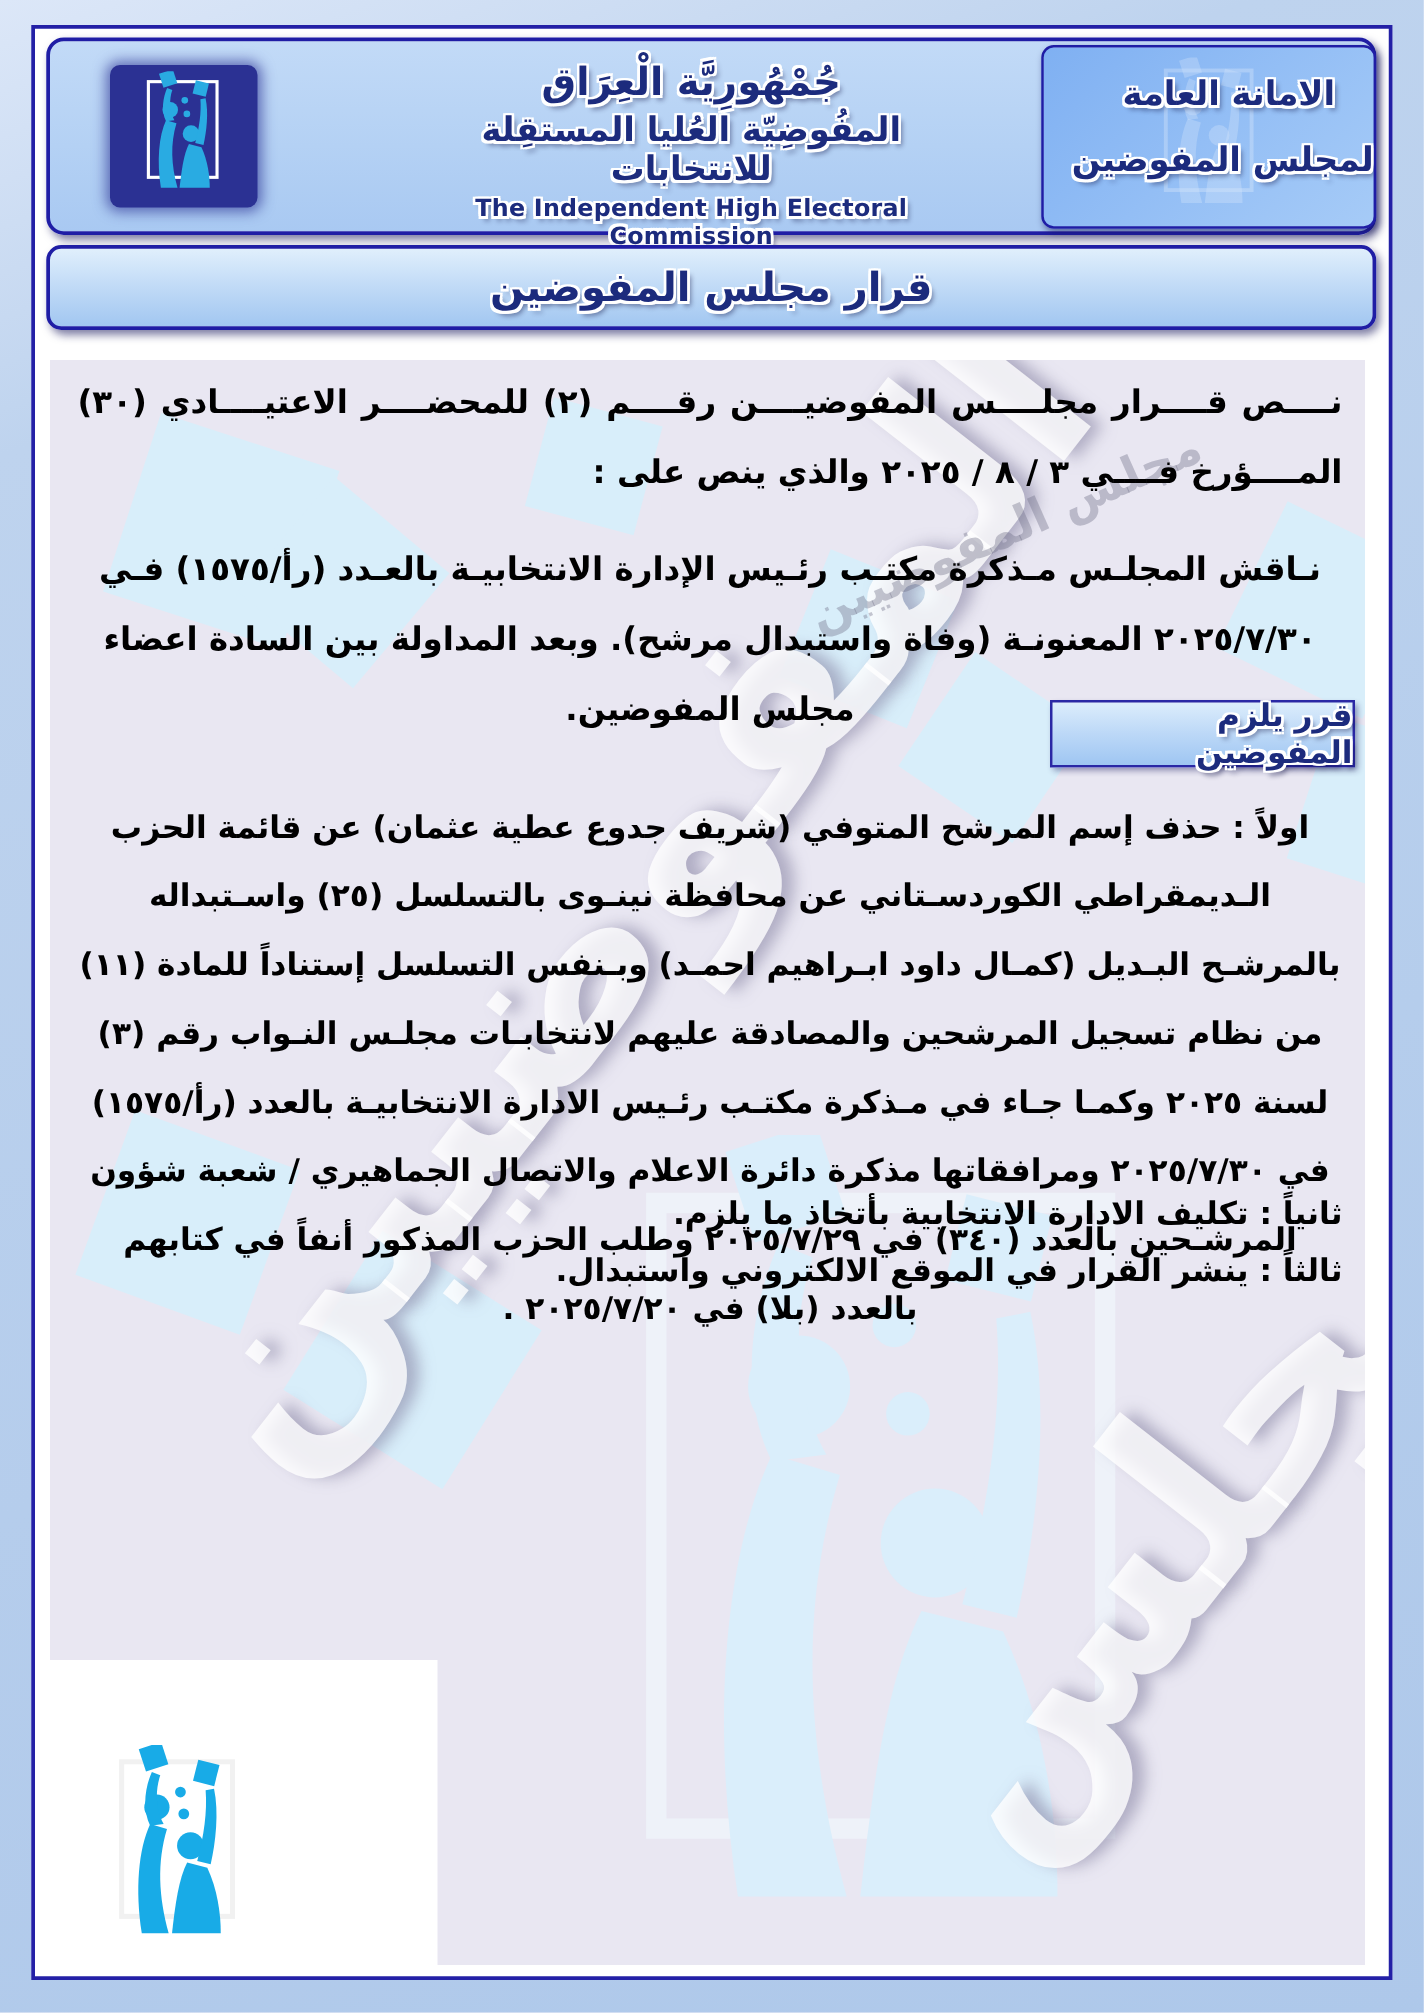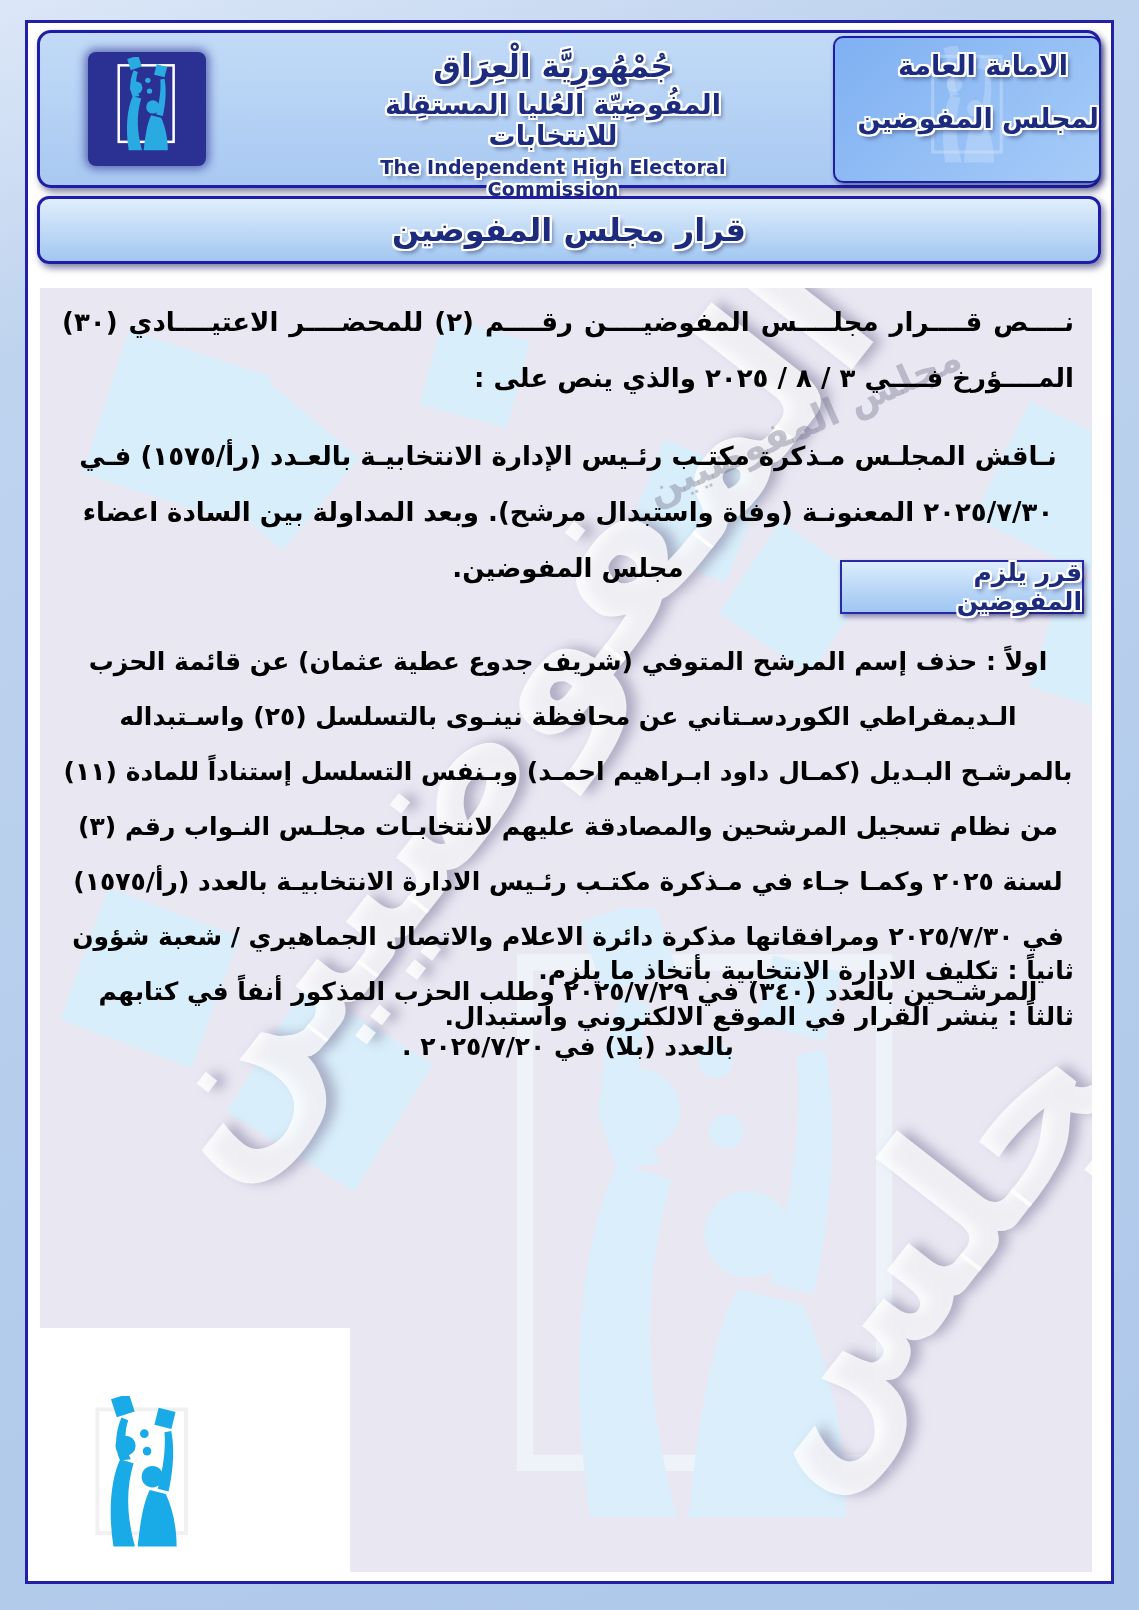--- a/index.html
+++ b/index.html
@@ -46,21 +46,21 @@
   .hdr-en{font-size:19px;margin-top:6px;letter-spacing:.2px;}
   .sec-panel{
     left:833px;top:36px;width:268px;height:147px;
     background:linear-gradient(135deg,#7fb0f2 0%,#93bef5 50%,#a6cbf7 100%);
     border:2px solid #1f1da5;border-radius:10px;
     box-shadow:2px 3px 5px rgba(20,20,90,.5);
     box-sizing:border-box;overflow:hidden;
   }
   .sec-panel .ghost{position:absolute;left:78px;top:8px;width:110px;height:130px;opacity:.55;}
   .sec-line{position:relative;text-align:center;font-size:27px;}
-  .sec-line1{margin-top:12px;padding-left:32px;}
+  .sec-line1{margin-top:22px;padding-left:32px;}
   .sec-line2{margin-top:22px;text-align:right;}
   
   .title-bar{
     left:37px;top:196px;width:1064px;height:68px;
     background:linear-gradient(180deg,#e0effc 0%,#c3dcf7 45%,#a2c7f1 100%);
     border:3px solid #1f1da5;border-radius:12px;
     box-shadow:3px 4px 7px rgba(20,20,90,.55);
     box-sizing:border-box;display:flex;align-items:center;justify-content:center;
   }
   .title-bar .t{font-size:32px;}

